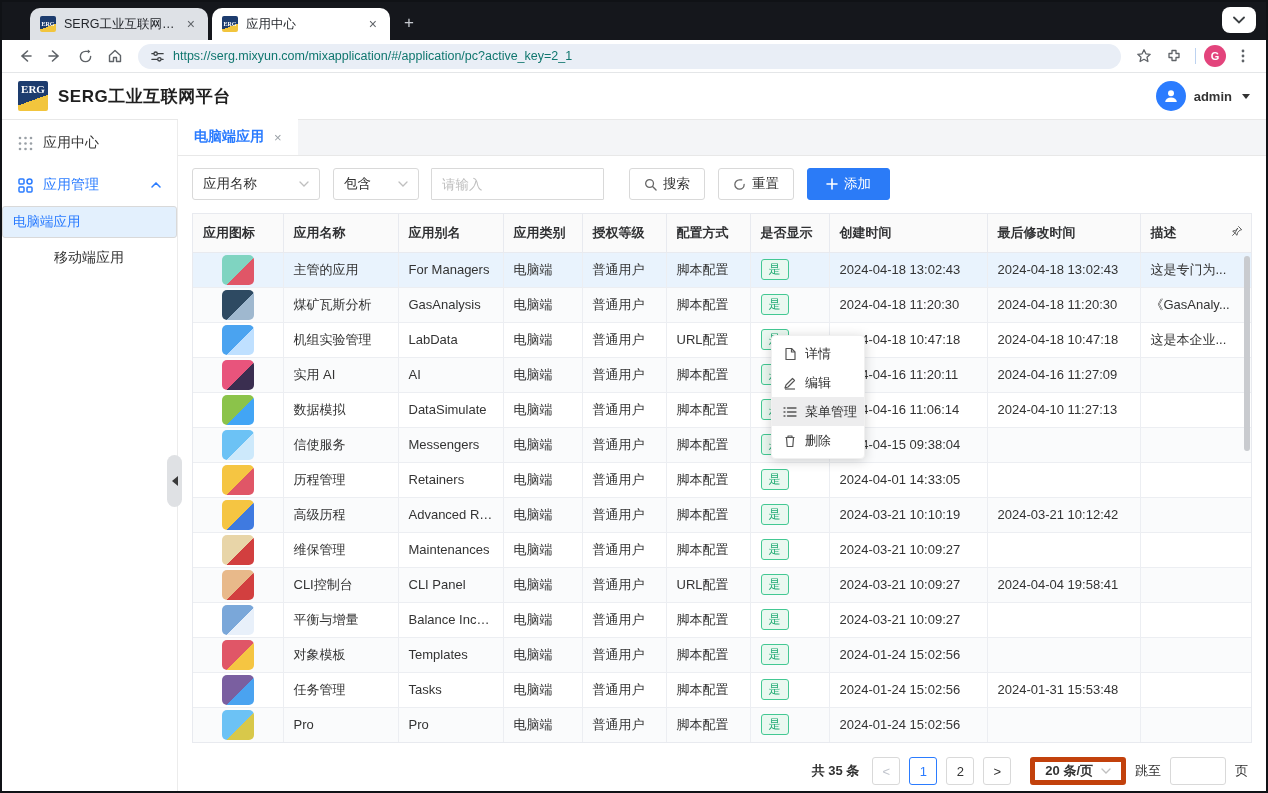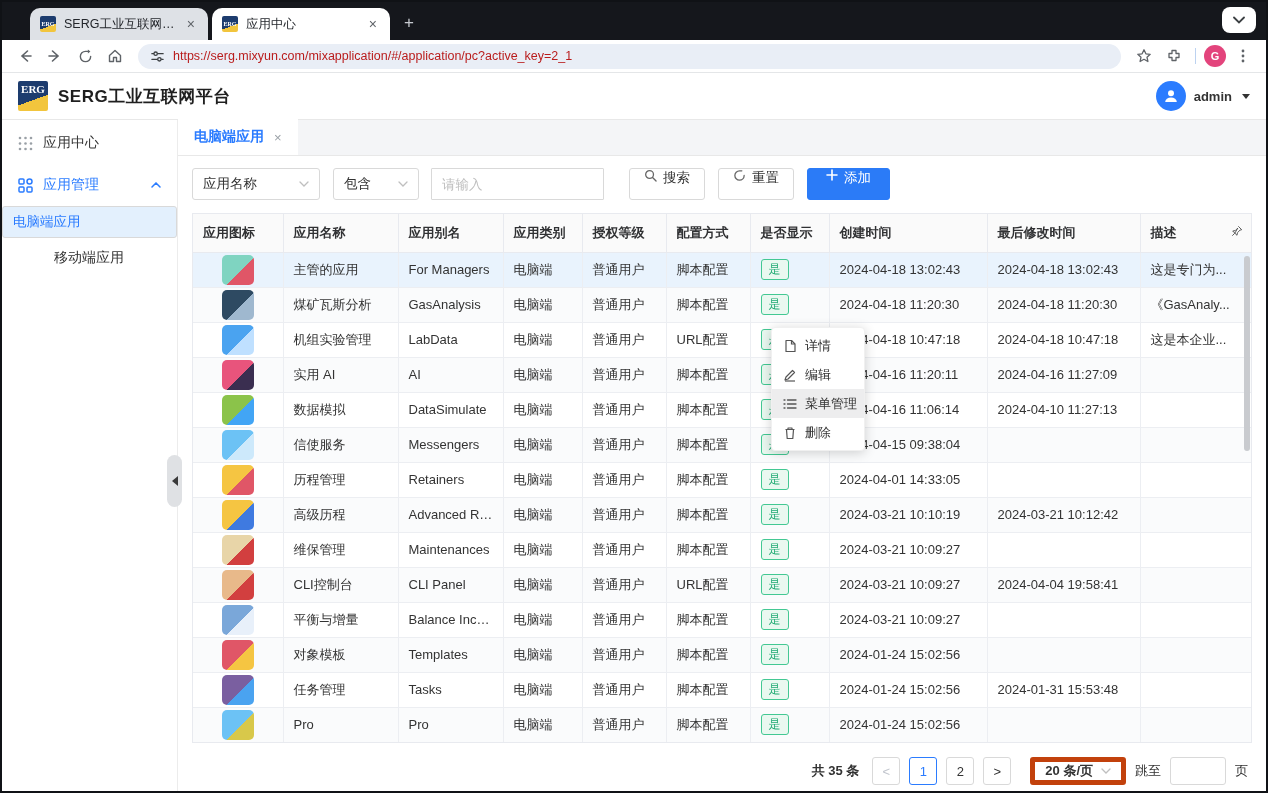--- a/index.html
+++ b/index.html
@@ -21,21 +21,21 @@
              color:#fff; font-size:6px; font-weight:bold; display:flex; align-items:center; justify-content:center;
              font-family:"Liberation Serif",serif; }
   .tabclose { color:#5f6368; font-size:14px; line-height:1; padding:2px 3px; border-radius:50%; }
   .newtab { color:#c7cad0; font-size:17px; margin:0 0 7px 8px; padding:0 6px; }
   .winchev { position:absolute; right:10px; top:5px; width:34px; height:26px; background:#fff; border-radius:8px;
              display:flex; align-items:center; justify-content:center; color:#3c4043; }
   .toolbar { height:33px; background:#fff; display:flex; align-items:center; padding:0 10px; gap:4px; border-bottom:1px solid #e4e6e8; }
   .navic { width:26px; height:26px; display:flex; align-items:center; justify-content:center; color:#5f6368; border-radius:50%; }
   .urlbar { flex:1; height:25px; background:#e9eef6; border-radius:13px; display:flex; align-items:center;
             padding:0 12px; gap:8px; margin:0 6px; }
-  .urltext { font-size:12.5px; color:#b91c1c; white-space:nowrap; overflow:hidden; }
+  .urltext { font-size:12.5px; color:#0f766e; white-space:nowrap; overflow:hidden; }
   .profile { width:22px; height:22px; border-radius:50%; background:#e3447c; color:#fff; font-size:11px; font-weight:bold;
              display:flex; align-items:center; justify-content:center; }
   .tdivider { width:1px; height:16px; background:#bcd2f0; margin:0 4px; }
   
   .appheader { height:47px; background:#fff; border-bottom:1px solid #e8e8e8; display:flex; align-items:center; padding:0 16px; }
   .applogo { width:30px; height:30px; border-radius:2px; margin-right:10px;
              background:linear-gradient(160deg,#1d3c6e 0 60%,#f2c53d 60% 100%);
              color:#fff; display:flex; align-items:flex-start; justify-content:center;
              font-family:"Liberation Serif",serif; font-size:11px; font-weight:bold; padding-top:2px; }
   .apptitle { font-size:17px; font-weight:bold; color:#1f1f1f; letter-spacing:.5px; }
@@ -59,21 +59,21 @@
   .mtab { height:36px; background:#fff; display:flex; align-items:center; gap:10px; padding:0 16px; font-size:14px; color:#2b7cff; font-weight:bold; }
   .mtab .x { color:#9aa0a6; font-weight:normal; font-size:13px; }
   .content { flex:1; background:#fff; padding:12px 14px 0 14px; display:flex; flex-direction:column; position:relative; }
   
   .filterbar { display:flex; align-items:center; gap:13px; margin-bottom:13px; }
   .sel { height:32px; border:1px solid #d9d9d9; border-radius:3px; display:flex; align-items:center; padding:0 10px; background:#fff; font-size:13.5px; color:#333; }
   .sel .chev { margin-left:auto; color:#bfbfbf; font-size:10px; }
   .sel.w1 { width:128px; } .sel.w2 { width:86px;align-items:center; }
   .f-input { width:173px; height:32px; border:1px solid #d9d9d9; border-radius:1px; padding:0 10px; font-size:13.5px; color:#333; font-family:inherit; }
   .f-input::placeholder { color:#bfbfbf; }
-  .btn { height:32px; border:1px solid #d9d9d9; border-radius:3px; background:#fff; display:flex; align-items:flex-start; gap:6px;
+  .btn { height:32px; border:1px solid #d9d9d9; border-radius:3px; background:#fff; display:flex; align-items:center; gap:6px;
          padding:0 14px; font-size:13.5px; color:#333; cursor:pointer; font-family:inherit; }
   .btn.primary { background:#2b7bf7; border-color:#2b7bf7; color:#fff; padding:0 18px; }
   .btn .bico { color:#666; }
   .gap-search { margin-left:-1px; }
   
   .tablewrap { border:1px solid #e8eaef; position:relative; }
   table { border-collapse:collapse; width:100%; table-layout:fixed; }
   th { background:#fafafa; height:38px; font-size:13px; color:#303133; text-align:left; padding:0 10px; font-weight:bold;
        border-bottom:1px solid #e8eaef; border-right:1px solid #e8eaef; position:relative; }
   th:last-child, td:last-child { border-right:none; }
@@ -82,21 +82,21 @@
   tr:last-child td { border-bottom:none; }
   tr.alt td { background:#fafbfc; }
   tr.hl td { background:#e9f3fd; }
   .iconcell { text-align:center; }
   .appchip { display:inline-block; width:32px; height:30px; border-radius:5px; vertical-align:middle; }
   .badge { display:inline-block; min-width:28px; text-align:center; padding:2px 6px; border:1px solid #43c893; border-radius:3px;
            color:#1fa972; background:#e9f8f0; font-size:12px; line-height:15px; }
   .pin { position:absolute; right:8px; top:11px; color:#555; }
   .vscroll { position:absolute; right:1px; top:42px; width:6px; height:195px; background:#c9cbcf; border-radius:3px; }
   
-  .ctxmenu { position:absolute; left:578px; top:113px; width:94px; background:#fff; border-radius:4px;
+  .ctxmenu { position:absolute; left:578px; top:121px; width:94px; background:#fff; border-radius:4px;
              box-shadow:0 2px 12px rgba(0,0,0,.18); border:1px solid #f0f0f0; padding:3px 0; z-index:20; }
   .ctx-item { height:29px; display:flex; align-items:center; gap:8px; padding:0 11px; font-size:13px; color:#333; cursor:pointer; white-space:nowrap; }
   .ctx-item.hov { background:#ededee; }
   .ctx-item svg { flex:0 0 14px; color:#555; }
   
   .pagination { height:56px; display:flex; align-items:center; justify-content:flex-end; gap:9px; font-size:13px; color:#333; padding-right:4px; }
   .pg-total { font-weight:bold; margin-right:4px; }
   .pg-btn { width:28px; height:28px; border:1px solid #d9d9d9; border-radius:3px; background:#fff; display:flex; align-items:center; justify-content:center; font-size:13px; color:#333; cursor:pointer; }
   .pg-btn.disabled { color:#c0c4cc; }
   .pg-btn.active { border-color:#2b7cff; color:#2b7cff; }

